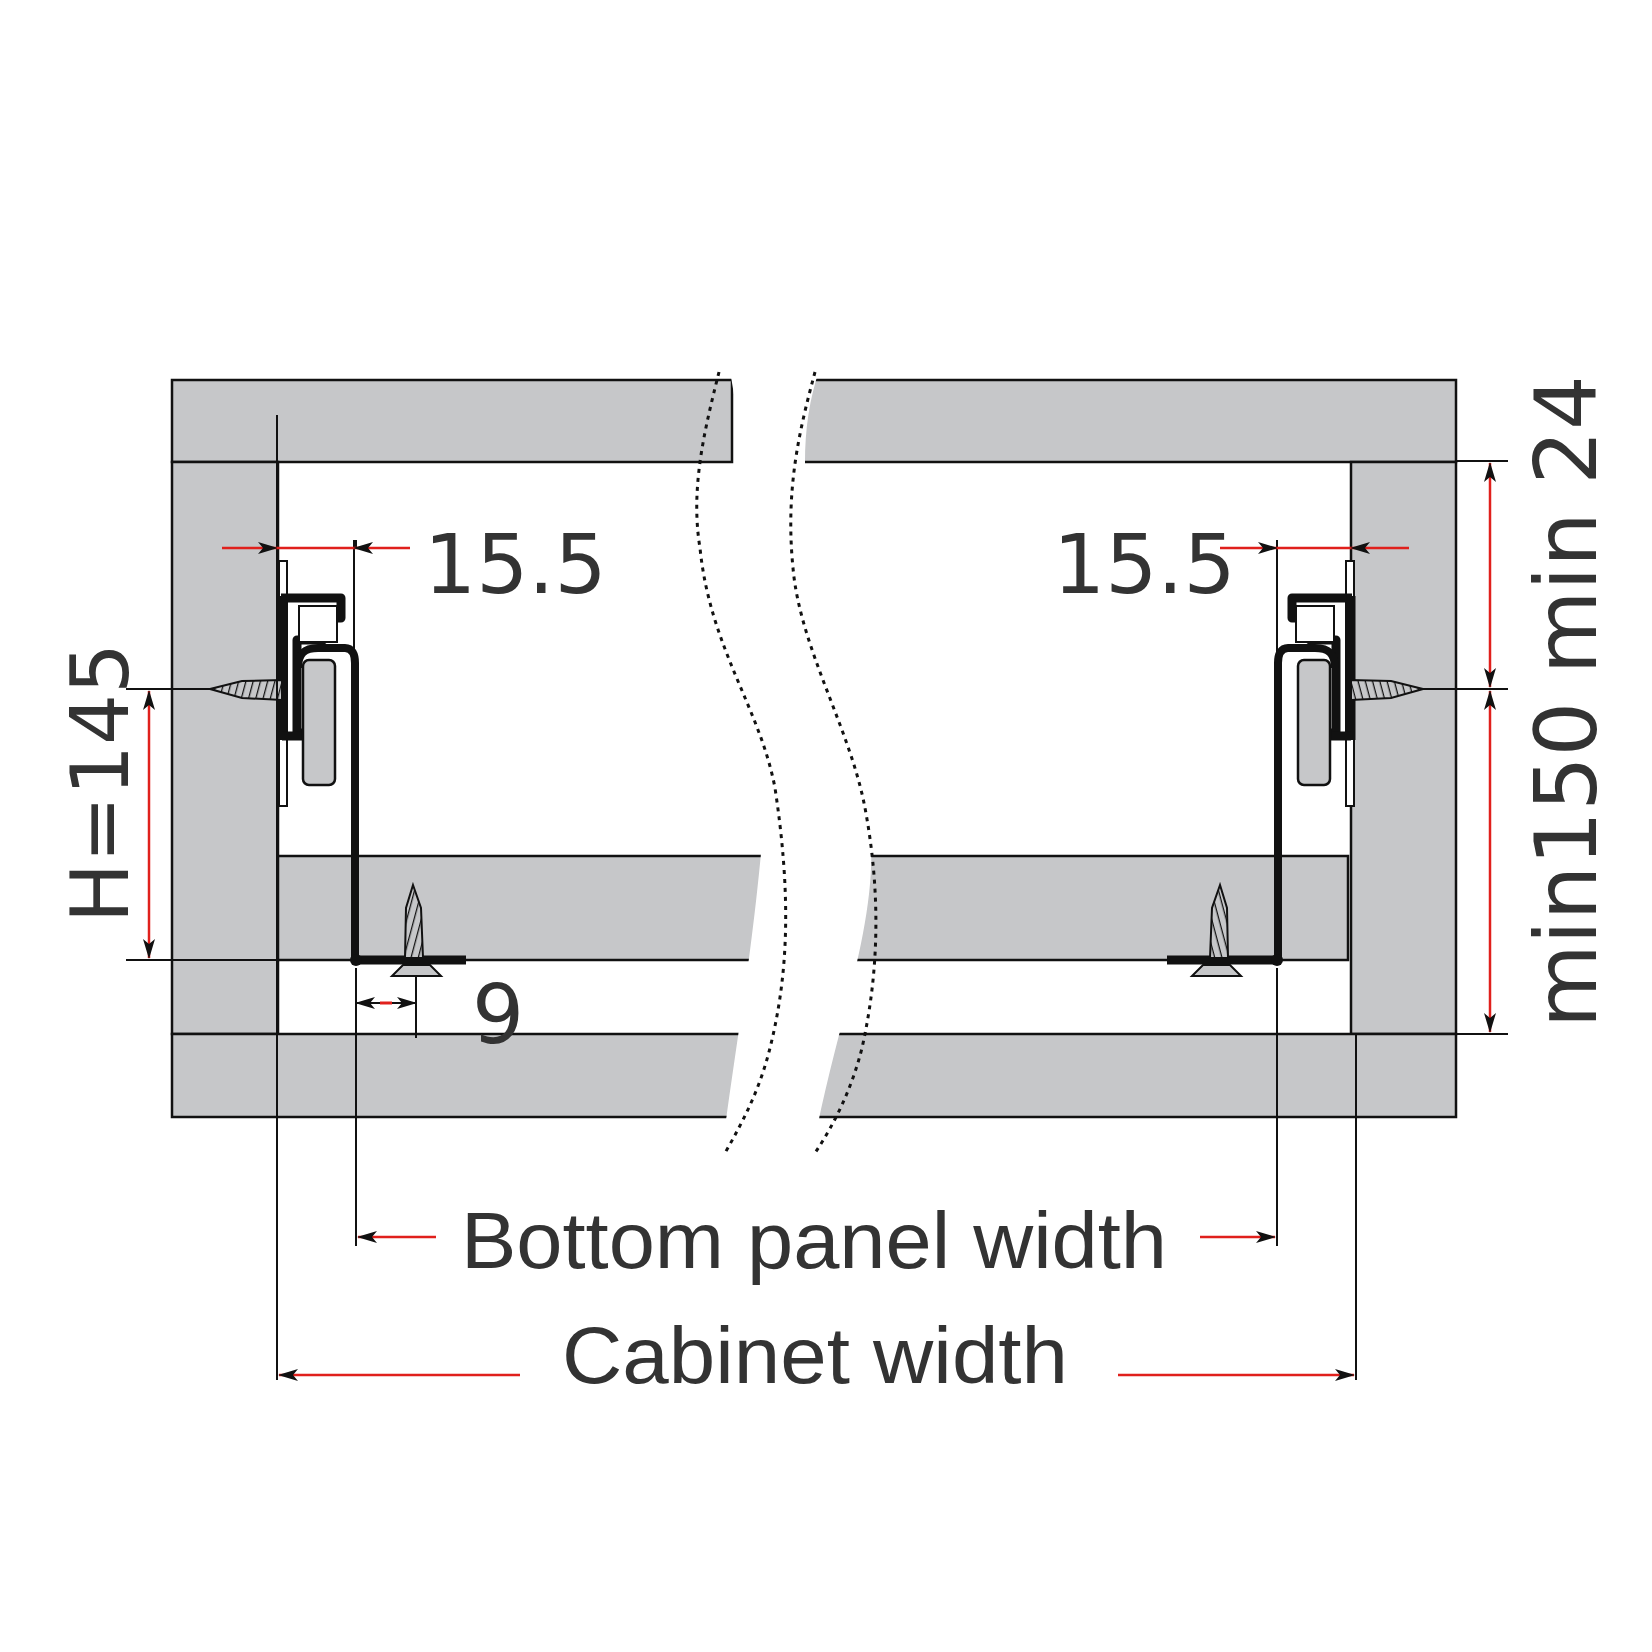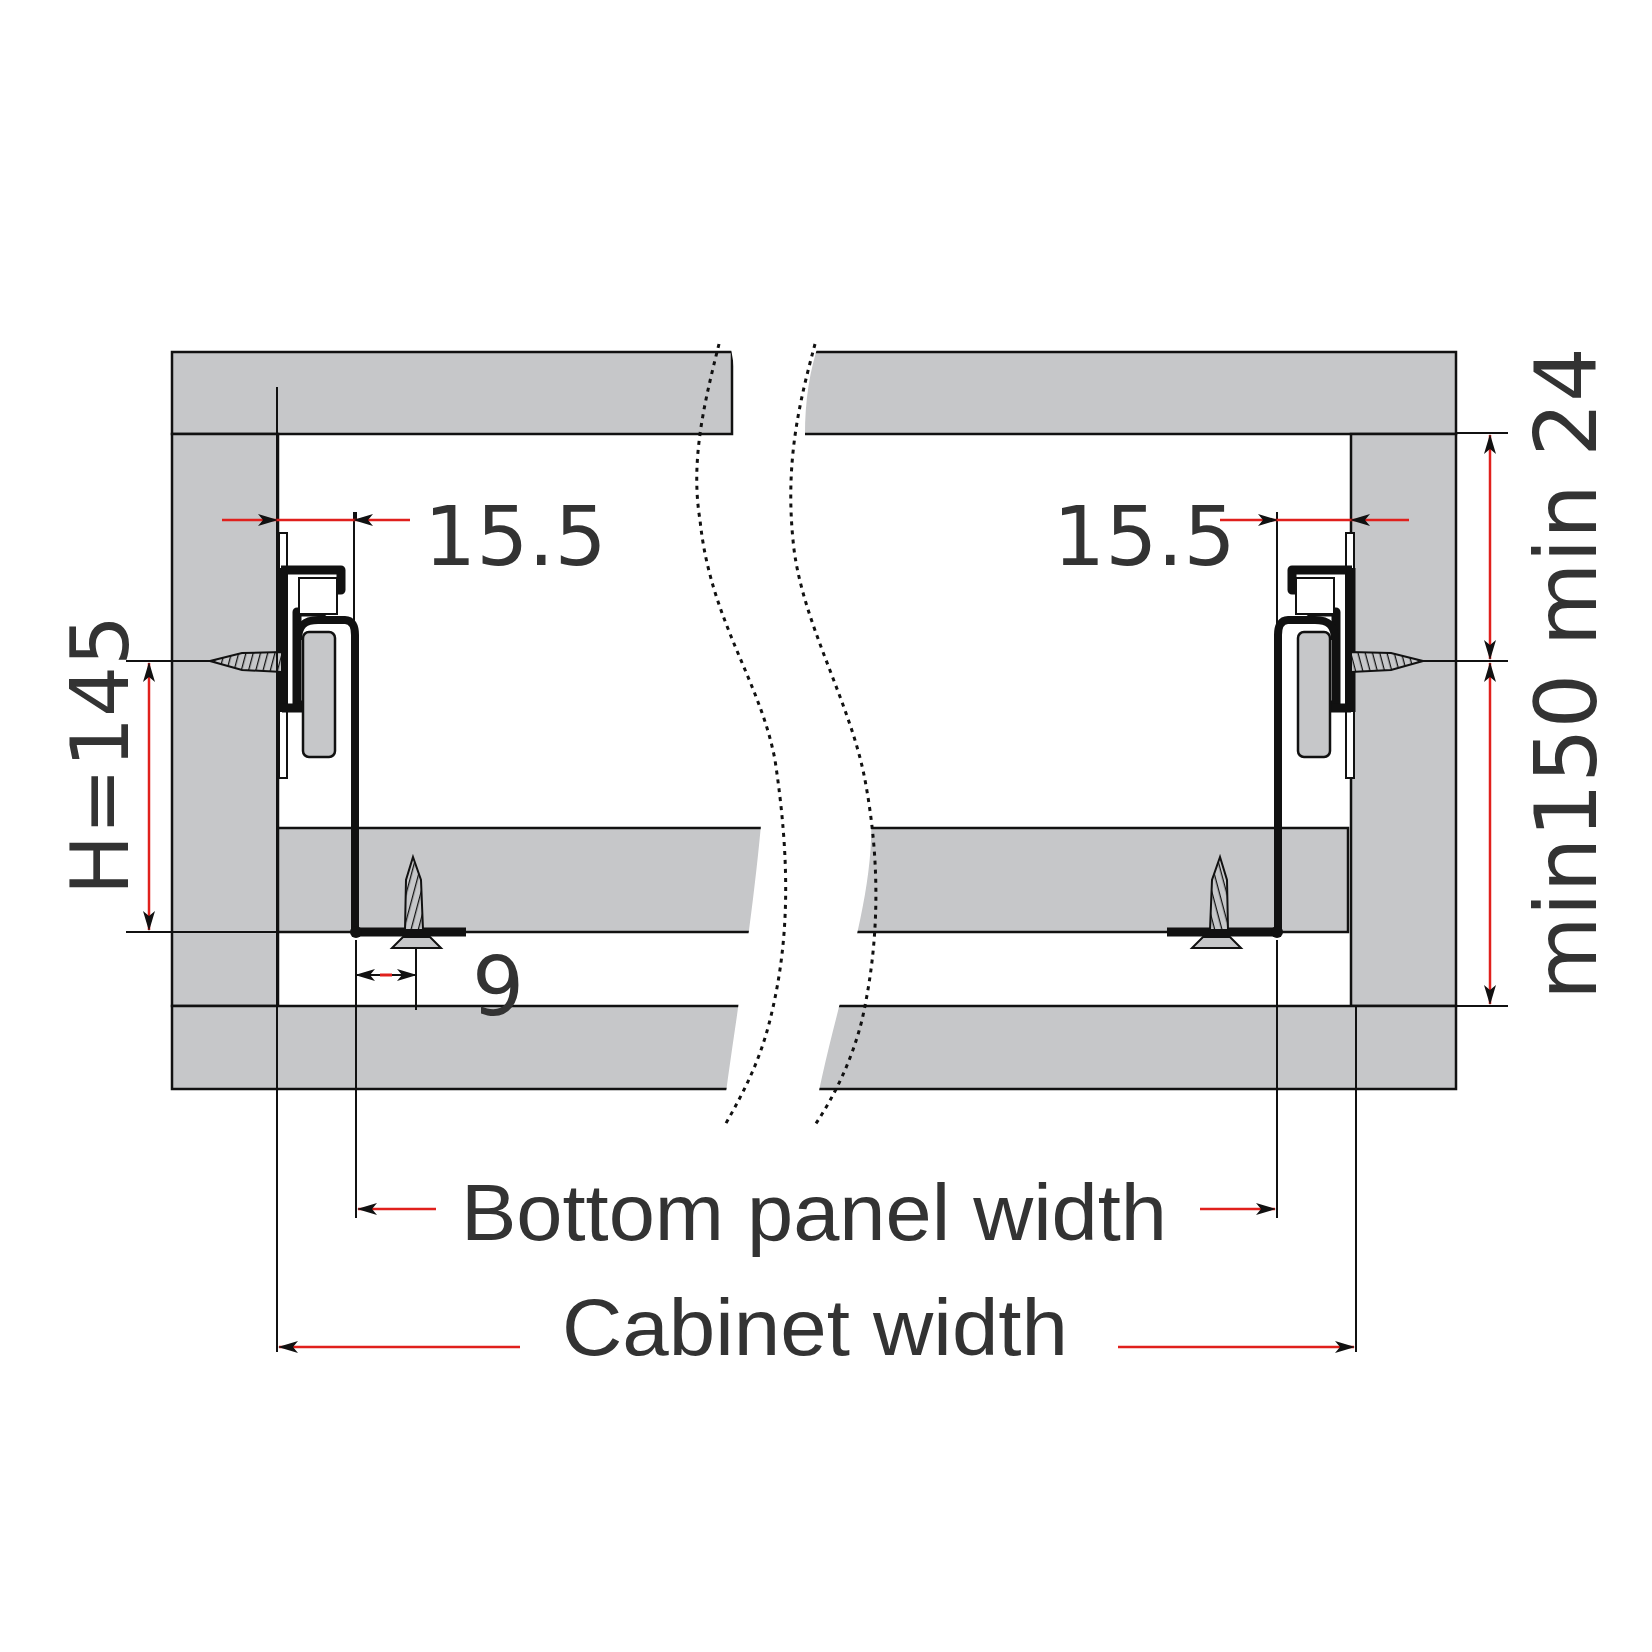--- a/index.html
+++ b/index.html
@@ -1,17 +1,17 @@
 <!DOCTYPE html>
 <html><head>
 <meta charset="utf-8">
 <style>
   html, body { margin: 0; padding: 0; background: #ffffff; }
   body { width: 1652px; height: 1652px; overflow: hidden; }
-  #stage { position: relative; width: 1652px; height: 1184px; }
+  #stage { position: relative; width: 1652px; height: 1184px; margin-top: 28px; }
   svg { position: absolute; left: 0; top: 0; }
   .lbl { font-family: "DejaVu Sans", sans-serif; fill: #333333; }
   .lbl-cond { font-family: "Liberation Sans", sans-serif; fill: #333333; }
 </style>
 </head>
 <body>
 
 <div id="stage">
 <svg width="1652" height="1652" viewBox="0 0 1652 1652" xmlns="http://www.w3.org/2000/svg">
   <defs>

